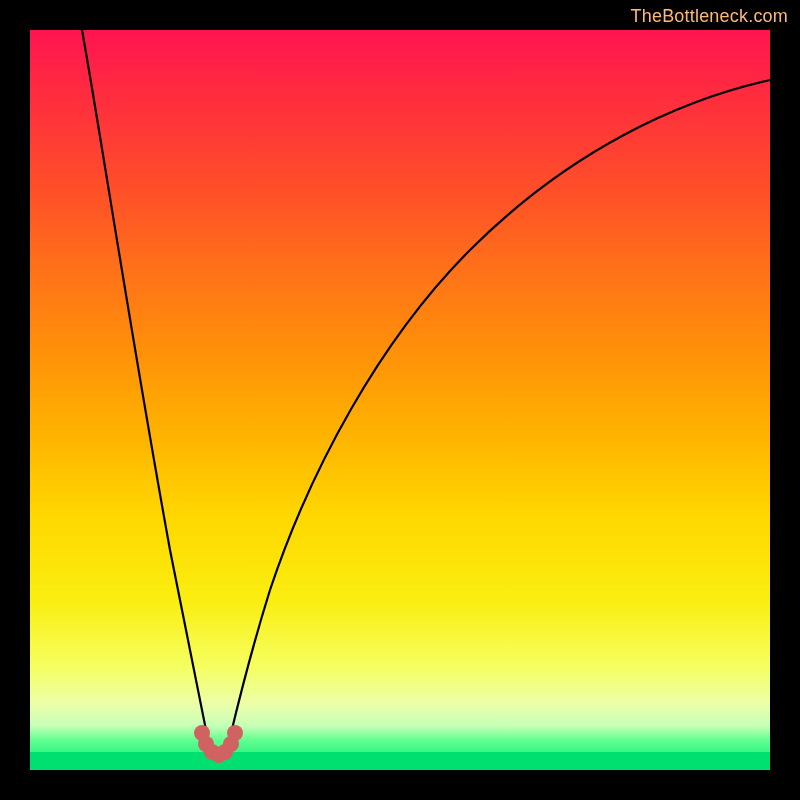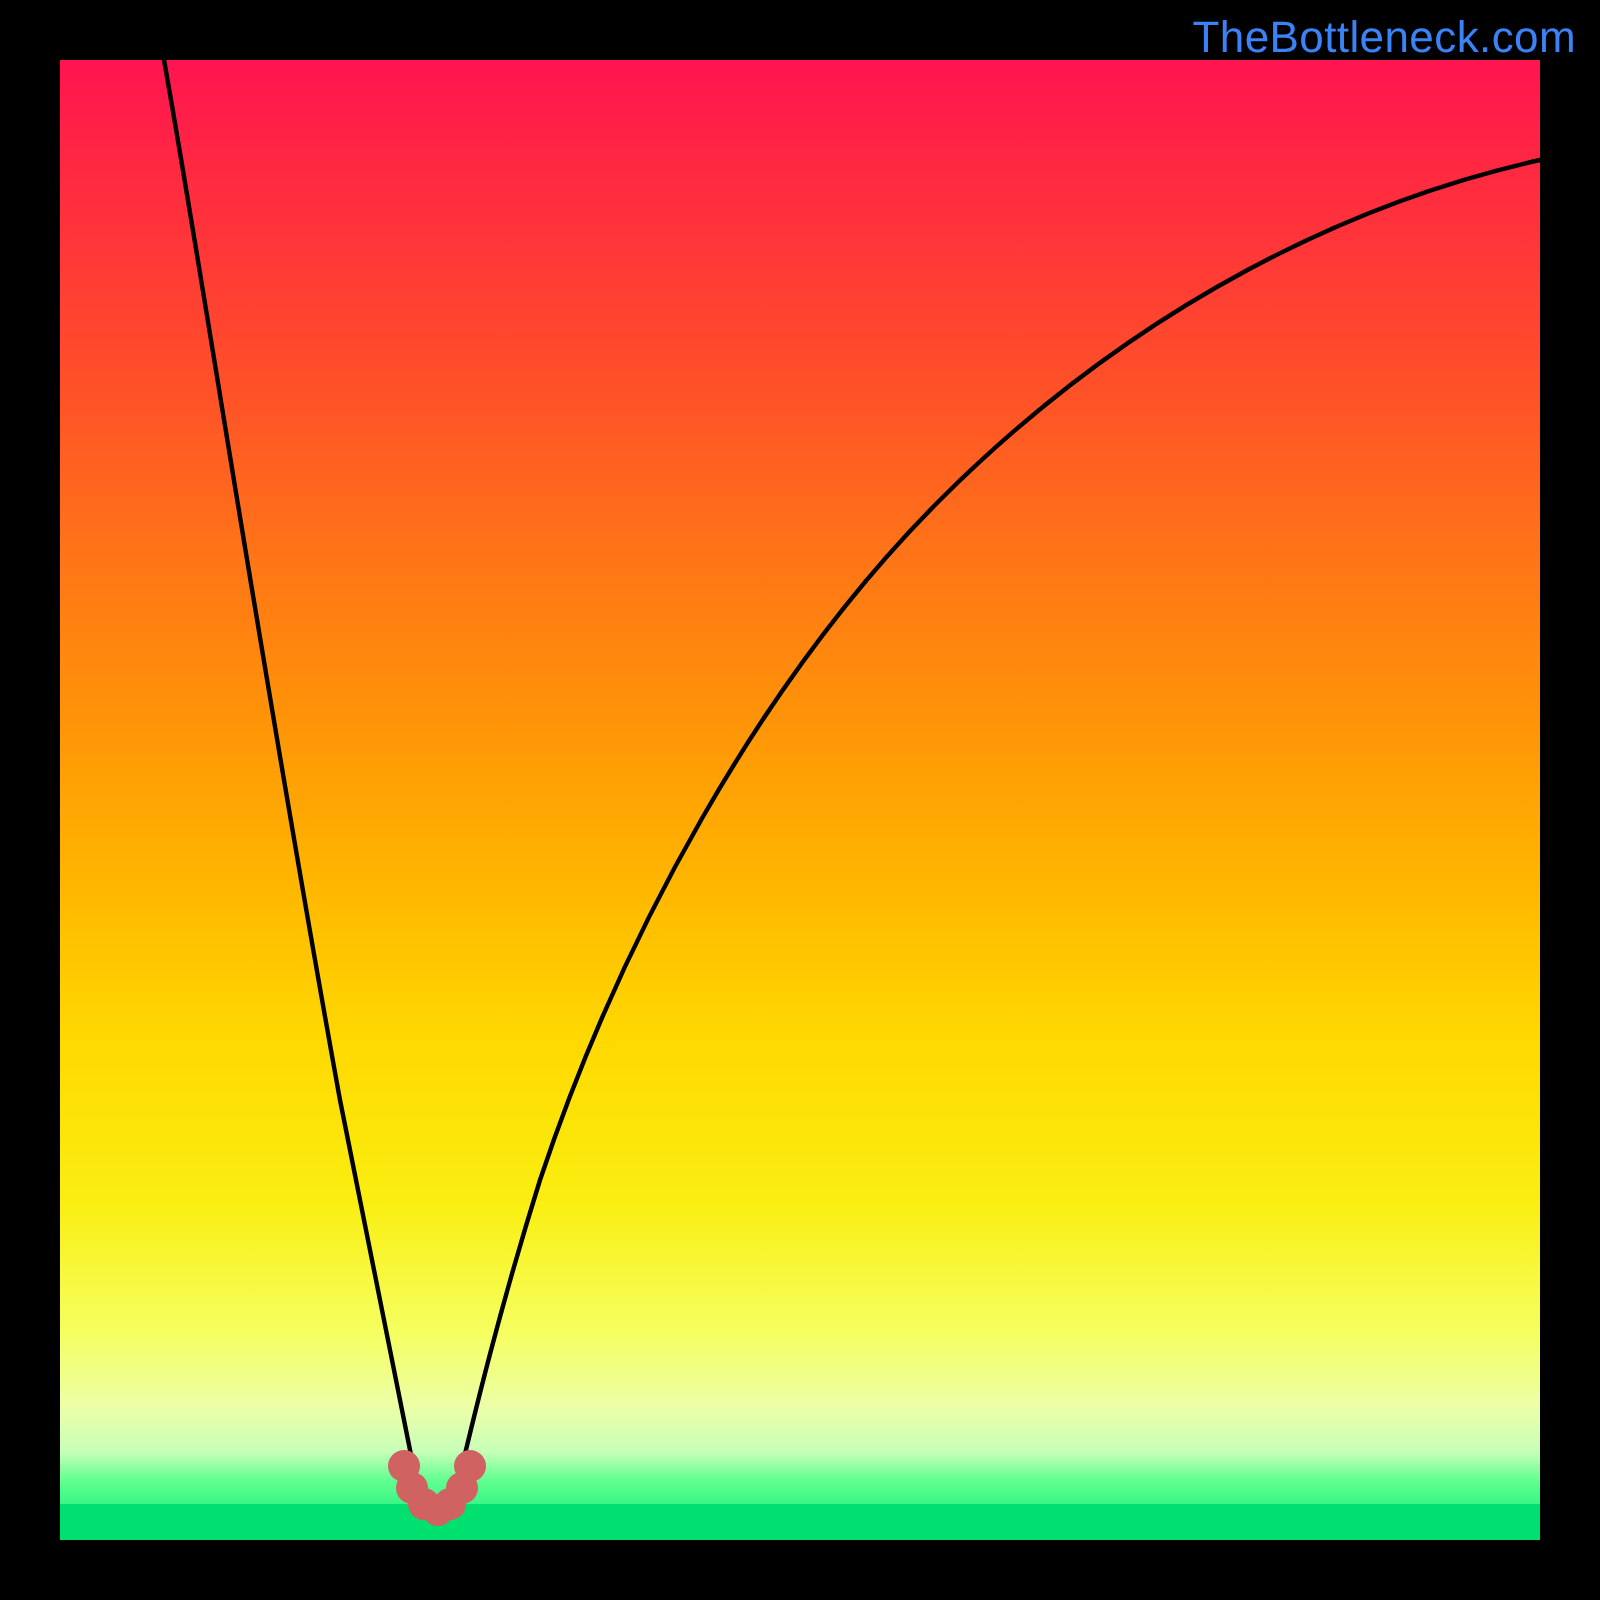--- a/index.html
+++ b/index.html
@@ -8,22 +8,22 @@
     height: 800px;
     background: #000;
     position: relative;
     font-family: Arial, sans-serif;
     overflow: hidden;
   }
   .watermark {
     position: absolute;
     top: 6px;
     right: 12px;
-    color: #3b82f6;
-    font-size: 22px;
+    color: #fdba74;
+    font-size: 18px;
     font-weight: 400;
     z-index: 10;
     letter-spacing: 0.2px;
   }
   .plot-area {
     position: absolute;
     left: 30px;
     top: 30px;
     width: 740px;
     height: 740px;

